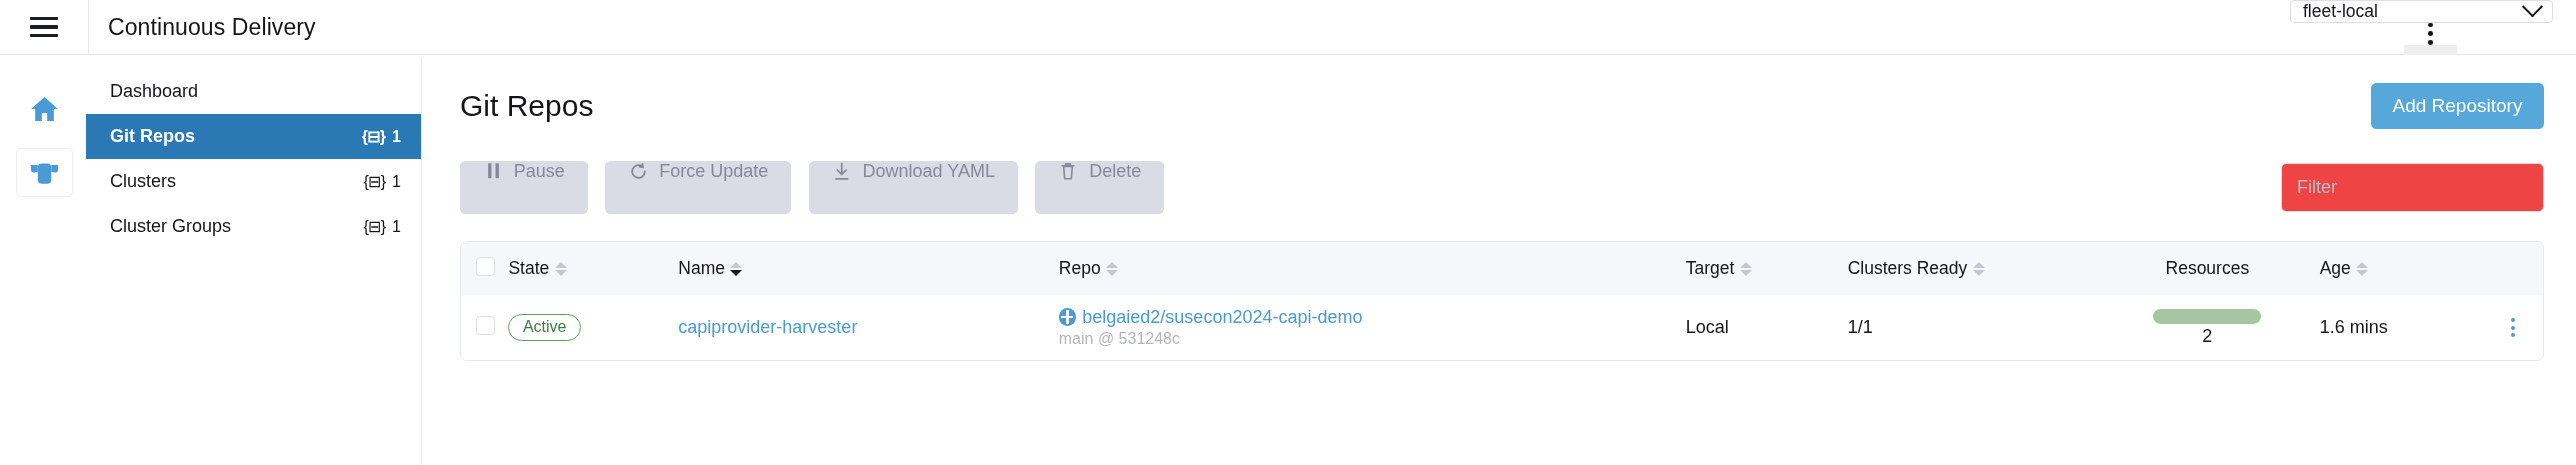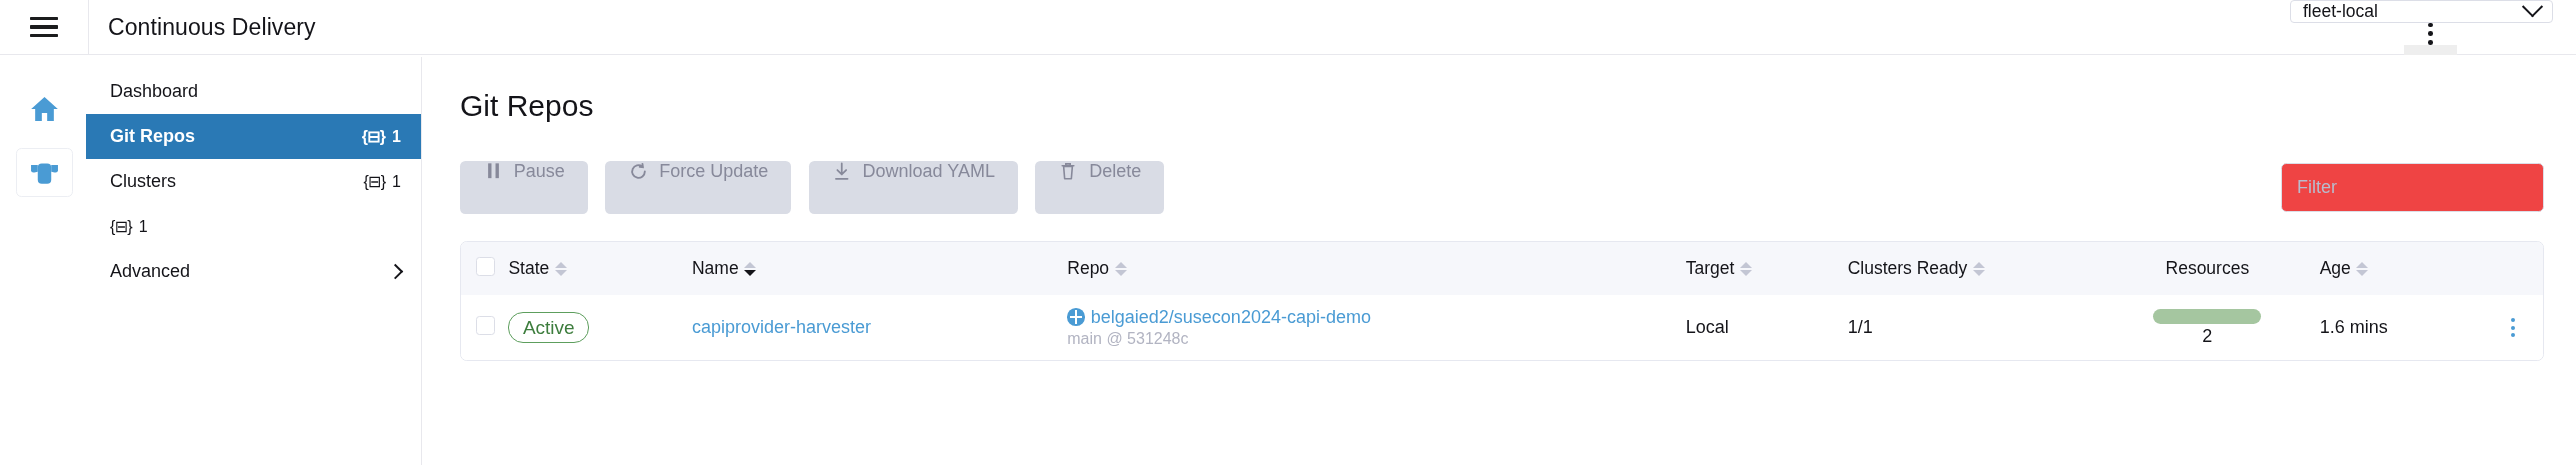--- a/index.html
+++ b/index.html
@@ -140,21 +140,21 @@
   tbody td { font-size: 18px; color: #141419; padding: 0 6.7px; vertical-align: middle; }
 
   .chk {
     width: 19px; height: 19px; border: 1.3px solid #dcdee7; border-radius: 3.4px;
     background: #fff; display: inline-block; cursor: pointer;
   }
   .col-chk { width: 39px; padding-left: 15px !important; }
 
   .state-pill {
     display: inline-block; border: 1.3px solid #5d9e5d; color: #3d7d3d; border-radius: 15px;
-    padding: 3.4px 13.5px; font-size: 19px; line-height: 1.15; background: #fff;
+    padding: 3.4px 13.5px; font-size: 16px; line-height: 1.15; background: #fff;
   }
   .link { color: #4a9bd4; text-decoration: none; cursor: pointer; }
   .repo-line1 { display: flex; align-items: center; gap: 6px; white-space: nowrap; }
   .repo-sub { color: #b2b4c2; font-size: 16px; margin-top: 2.7px; }
   .globe {
     width: 17.5px; height: 17.5px; border-radius: 50%; background: #4a9bd4; position: relative; flex: none;
   }
   .globe::before {
     content: ""; position: absolute; left: 7.4px; top: 2px; width: 2.7px; height: 13.5px; background: #fff;
   }
@@ -241,37 +241,35 @@
 
     <div class="nav-item">
       <span class="nav-label">Clusters</span>
       <span class="nav-badge">
         <span class="yaml-glyph">{⊟}</span>
         <span>1</span>
       </span>
     </div>
 
     <div class="nav-item">
+      <span class="nav-label">Cluster Groups</span>
       <span class="nav-badge">
         <span class="yaml-glyph">{⊟}</span>
         <span>1</span>
       </span>
     </div>
 
-    <div class="nav-item">
-      <span class="nav-label">Advanced</span>
-      <span class="nav-chevron"></span>
-    </div>
 
   </div>
 
   <div class="main">
 
     <div class="page-head">
       <div class="page-title">Git Repos</div>
+      <button class="add-btn">Add Repository</button>
     </div>
 
     <div class="toolbar">
 
       <button class="tb-btn">
         <span class="tb-ico">
           <svg width="15" height="17.5" viewBox="0 0 22 26">
               <rect x="3" y="2" width="5" height="22" fill="#87899a"></rect>
               <rect x="14" y="2" width="5" height="22" fill="#87899a"></rect>
             </svg>

